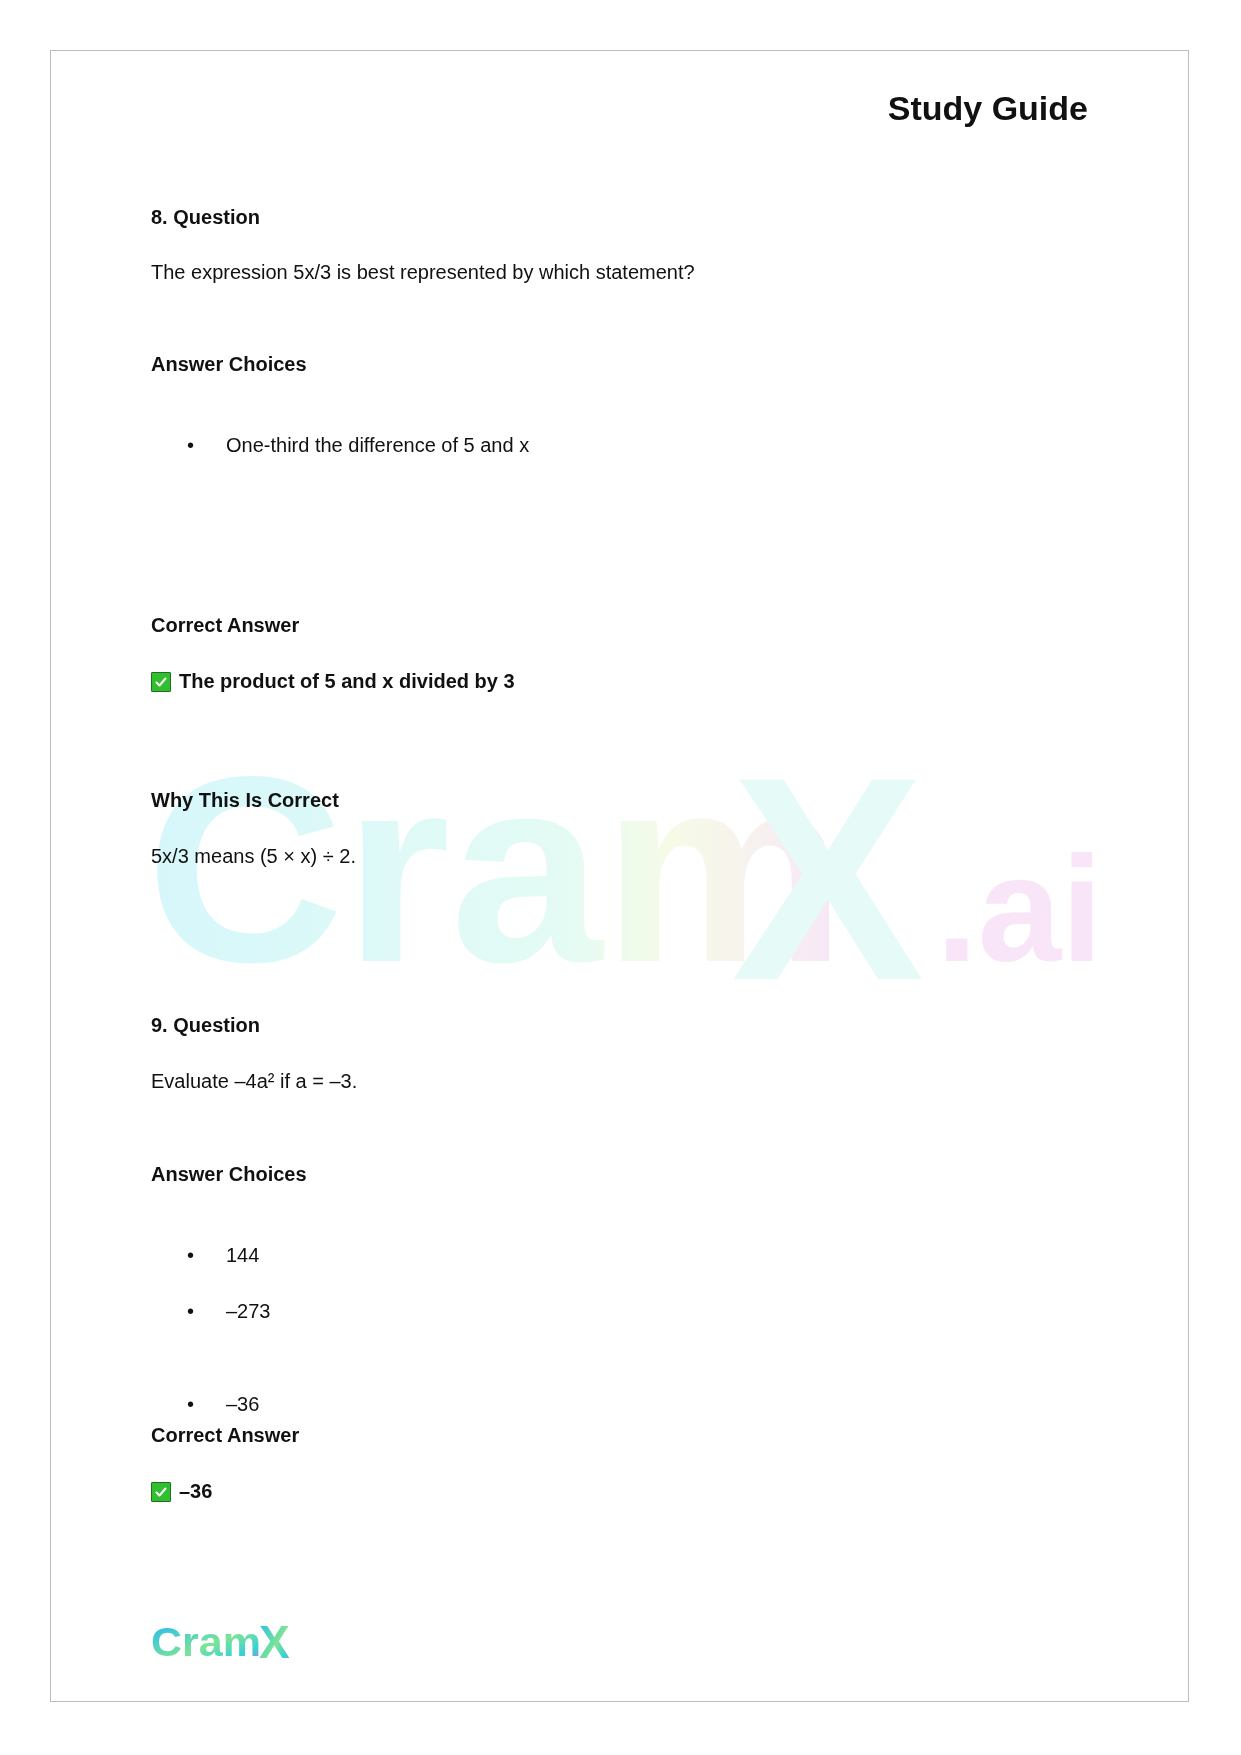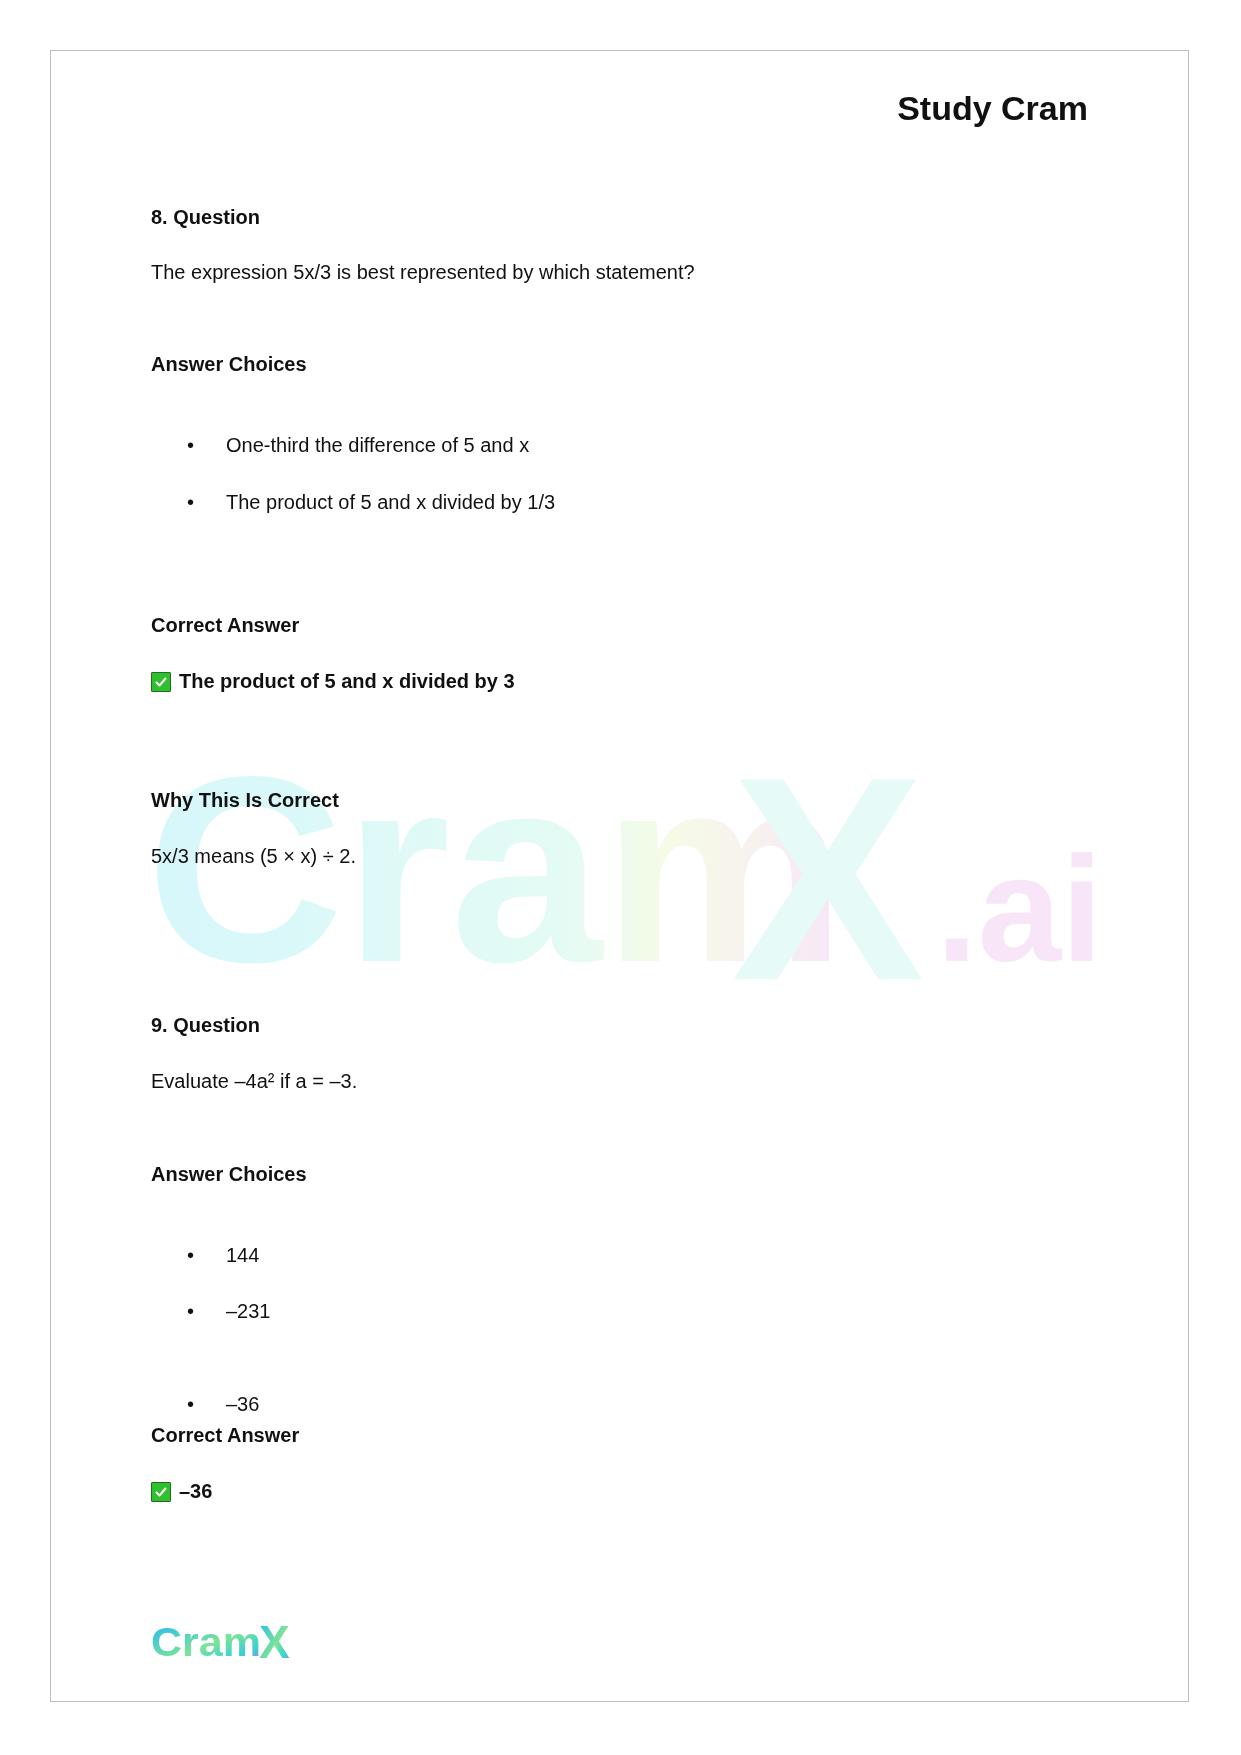--- a/index.html
+++ b/index.html
@@ -17,21 +17,21 @@
   .check { width: 20px; height: 20px; background: #2fbf2f; border: 1.5px solid #1f6f1f; box-sizing: border-box;
            display: inline-flex; align-items: center; justify-content: center; margin-right: 8px; border-radius: 1px; }
   .watermark { position: absolute; left: 95px; top: 710px; width: 990px; height: 230px; pointer-events: none; }
   .footer-logo { position: absolute; left: 100px; top: 1565px; }
 </style>
 </head>
 <body>
 
 <div class="page">
 
-  <div class="title">Study Cram</div>
+  <div class="title">Study Guide</div>
 
   <svg class="watermark" viewBox="0 0 990 230">
     <defs>
       <linearGradient id="wm" x1="0" y1="0" x2="1" y2="0">
         <stop offset="0" stop-color="#d6f7fb"></stop>
         <stop offset="0.6" stop-color="#e4fbf4"></stop>
         <stop offset="0.75" stop-color="#f6fbe6"></stop>
         <stop offset="1" stop-color="#f8e6f8"></stop>
       </linearGradient>
     </defs>
@@ -39,23 +39,20 @@
     <text x="585" y="218" font-family="Liberation Sans, sans-serif" font-weight="bold" font-size="290" fill="#e6fbf8">X</text>
     <text x="790" y="200" font-family="Liberation Sans, sans-serif" font-weight="bold" font-size="150" fill="#f8e6f8">.ai</text>
   </svg>
 
   <div class="abs h" style="top:155px">8. Question</div>
   <div class="abs p" style="top:210px">The expression 5x/3 is best represented by which statement?</div>
   <div class="abs h" style="top:302px">Answer Choices</div>
 
   <div class="bullet-row" style="top:357px">
     <span class="dot">•</span><span>One-third the difference of 5 and x</span>
-  </div>
-  <div class="bullet-row" style="top:414px">
-    <span class="dot">•</span><span>The product of 5 and x divided by 1/3</span>
   </div>
 
   <div class="abs h" style="top:563px">Correct Answer</div>
   <div class="correct" style="top:619px">
     <span class="check">
       <svg width="14" height="14" viewBox="0 0 14 14">
           <path d="M2.5 7.5 L5.5 10.5 L11.5 3.5" stroke="#fff" stroke-width="2" fill="none" stroke-linecap="round" stroke-linejoin="round"></path>
         </svg>
     </span>
     <span>The product of 5 and x divided by 3</span>
@@ -65,21 +62,21 @@
   <div class="abs p" style="top:794px">5x/3 means (5 × x) ÷ 2.</div>
 
   <div class="abs h" style="top:963px">9. Question</div>
   <div class="abs p" style="top:1019px">Evaluate –4a² if a = –3.</div>
   <div class="abs h" style="top:1112px">Answer Choices</div>
 
   <div class="bullet-row" style="top:1167px">
     <span class="dot">•</span><span>144</span>
   </div>
   <div class="bullet-row" style="top:1223px">
-    <span class="dot">•</span><span>–231</span>
+    <span class="dot">•</span><span>–273</span>
   </div>
   <div class="bullet-row" style="top:1316px">
     <span class="dot">•</span><span>–36</span>
   </div>
 
   <div class="abs h" style="top:1373px">Correct Answer</div>
   <div class="correct" style="top:1429px">
     <span class="check">
       <svg width="14" height="14" viewBox="0 0 14 14">
           <path d="M2.5 7.5 L5.5 10.5 L11.5 3.5" stroke="#fff" stroke-width="2" fill="none" stroke-linecap="round" stroke-linejoin="round"></path>

